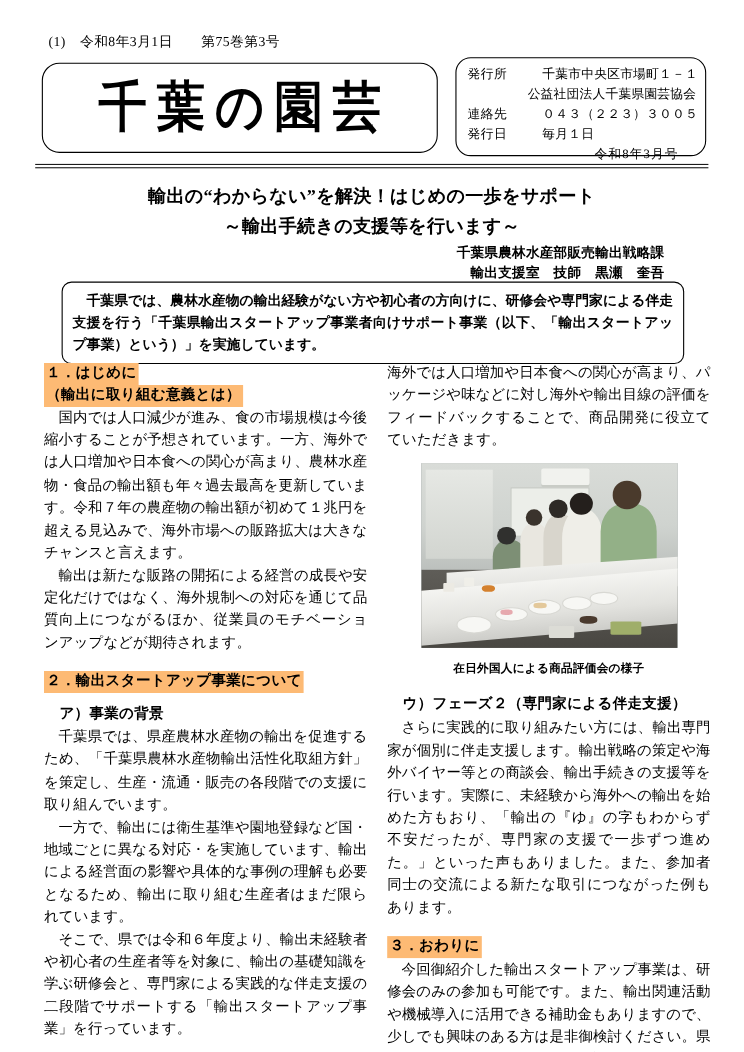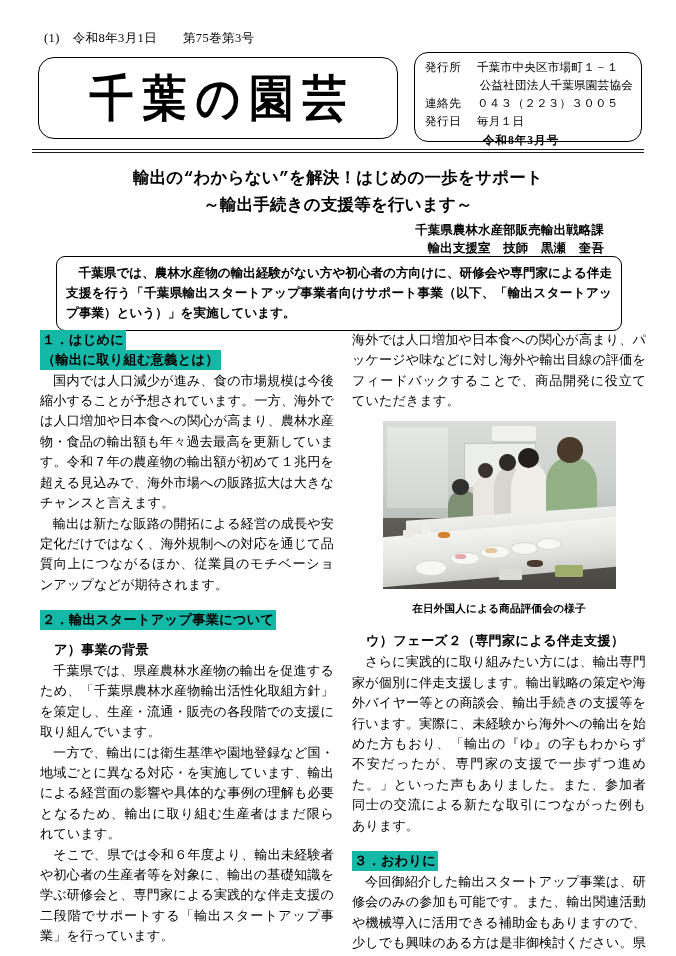--- a/index.html
+++ b/index.html
@@ -63,31 +63,32 @@
     border: 1.2px solid #000;
     border-radius: 14px;
     box-sizing: border-box;
     padding: 6px 8px 4px 10px;
     font-size: 11.6px;
     line-height: 1.55;
   }
   .pub-row {
     display: flex;
     white-space: nowrap;
+    gap: 16px;
   }
   .pub-lbl {
     width: 52px;
     flex: none;
     letter-spacing: 0.5px;
   }
   .pub-val { letter-spacing: 0.2px; }
   .pub-indent { padding-left: 52px; justify-content: flex-end; }
   .pub-center {
-    text-align: center;
-    font-weight: 700;
+    text-align: right;
+    font-weight: 400;
     letter-spacing: 1px;
     padding-right: 16px;
     margin-top: 1px;
   }
 
   .rule {
     position: absolute;
     left: 32px;
     top: 149px;
     width: 612px;
@@ -97,21 +98,21 @@
     box-sizing: content-box;
   }
 
   
   .main-title {
     position: absolute;
     left: 0;
     top: 166px;
     width: 676px;
     text-align: center;
-    font-family: Liberation Mono, monospace;
+    font-family: Liberation Serif, serif;
     font-size: 16.5px;
     font-weight: 700;
     line-height: 1.62;
     letter-spacing: 0.2px;
   }
   .byline {
     position: absolute;
     right: 40px;
     top: 221px;
     text-align: right;
@@ -154,21 +155,21 @@
 
   .sec-head {
     font-family: "DejaVu Sans", "Liberation Sans", sans-serif;
     font-weight: 700;
     font-size: 13.2px;
     line-height: 1.5;
     margin: 0 0 1px 0;
     letter-spacing: 0.3px;
   }
   .sec-head span.hl {
-    background: #14b8a6;
+    background: #fdba74;
     display: inline-block;
     padding: 0 2px;
   }
   .sec-head.plain {
     background: none;
     padding-left: 14px;
   }
 
   p.body {
     margin: 0;

